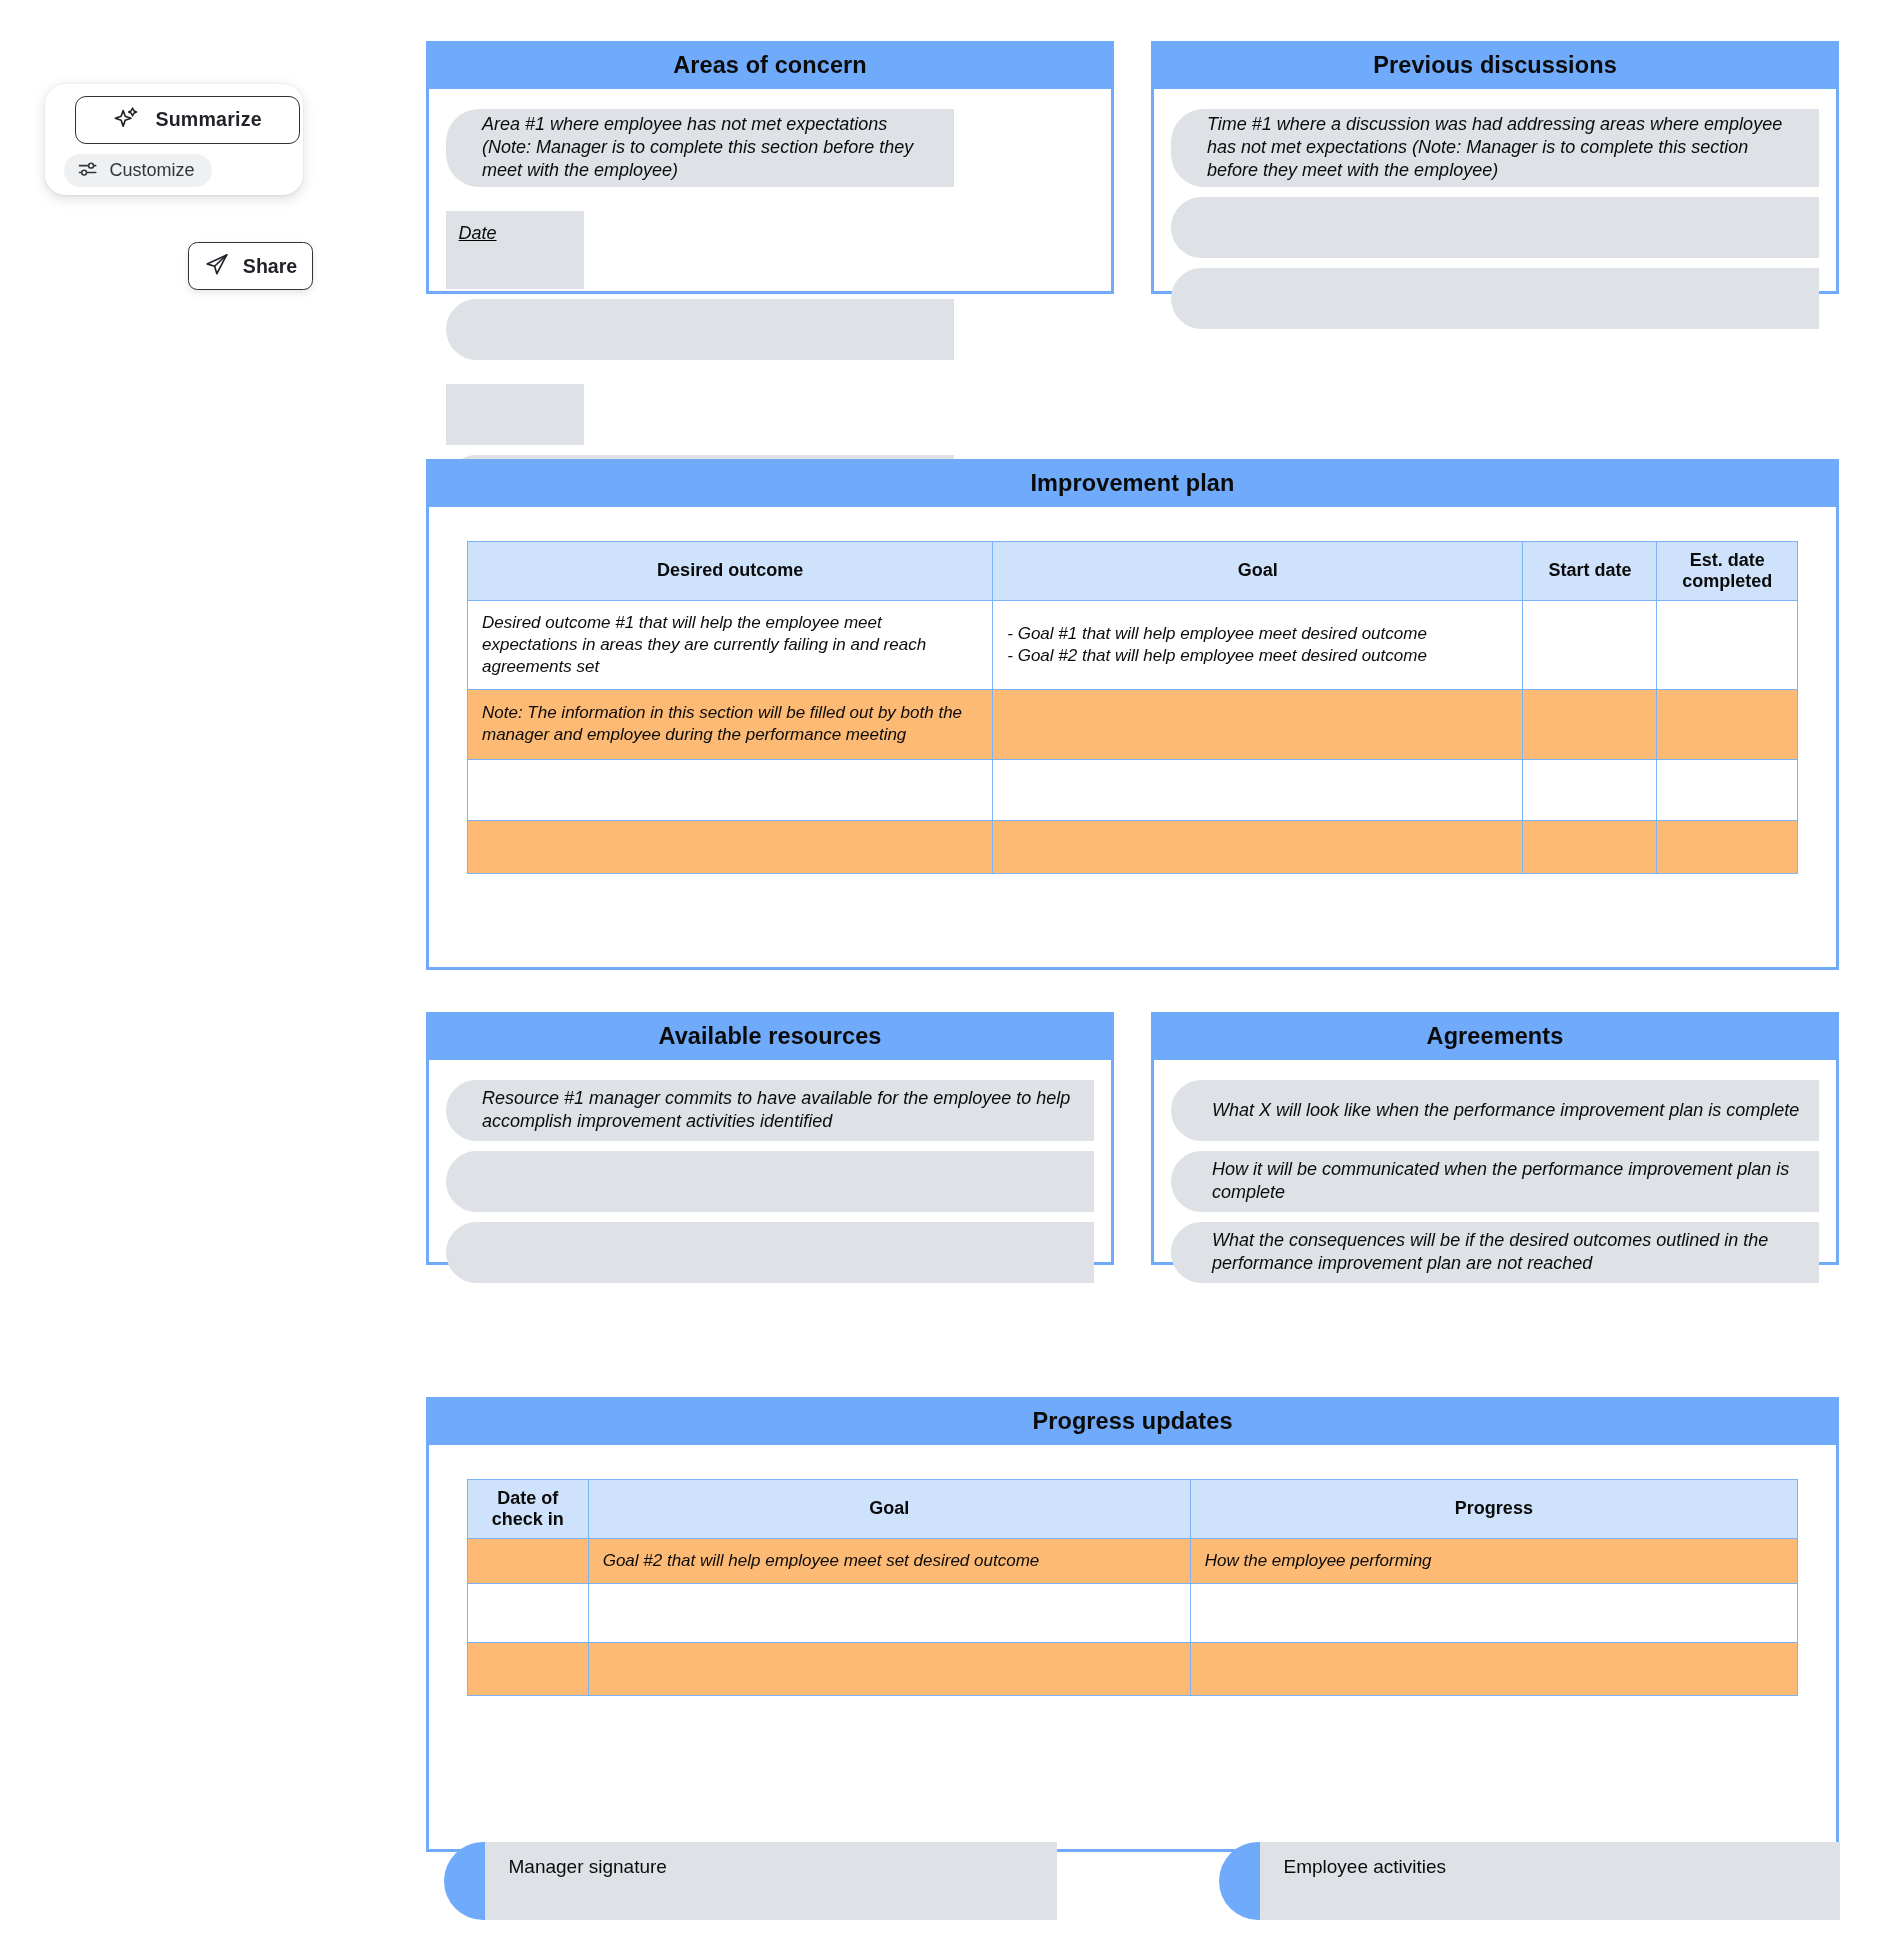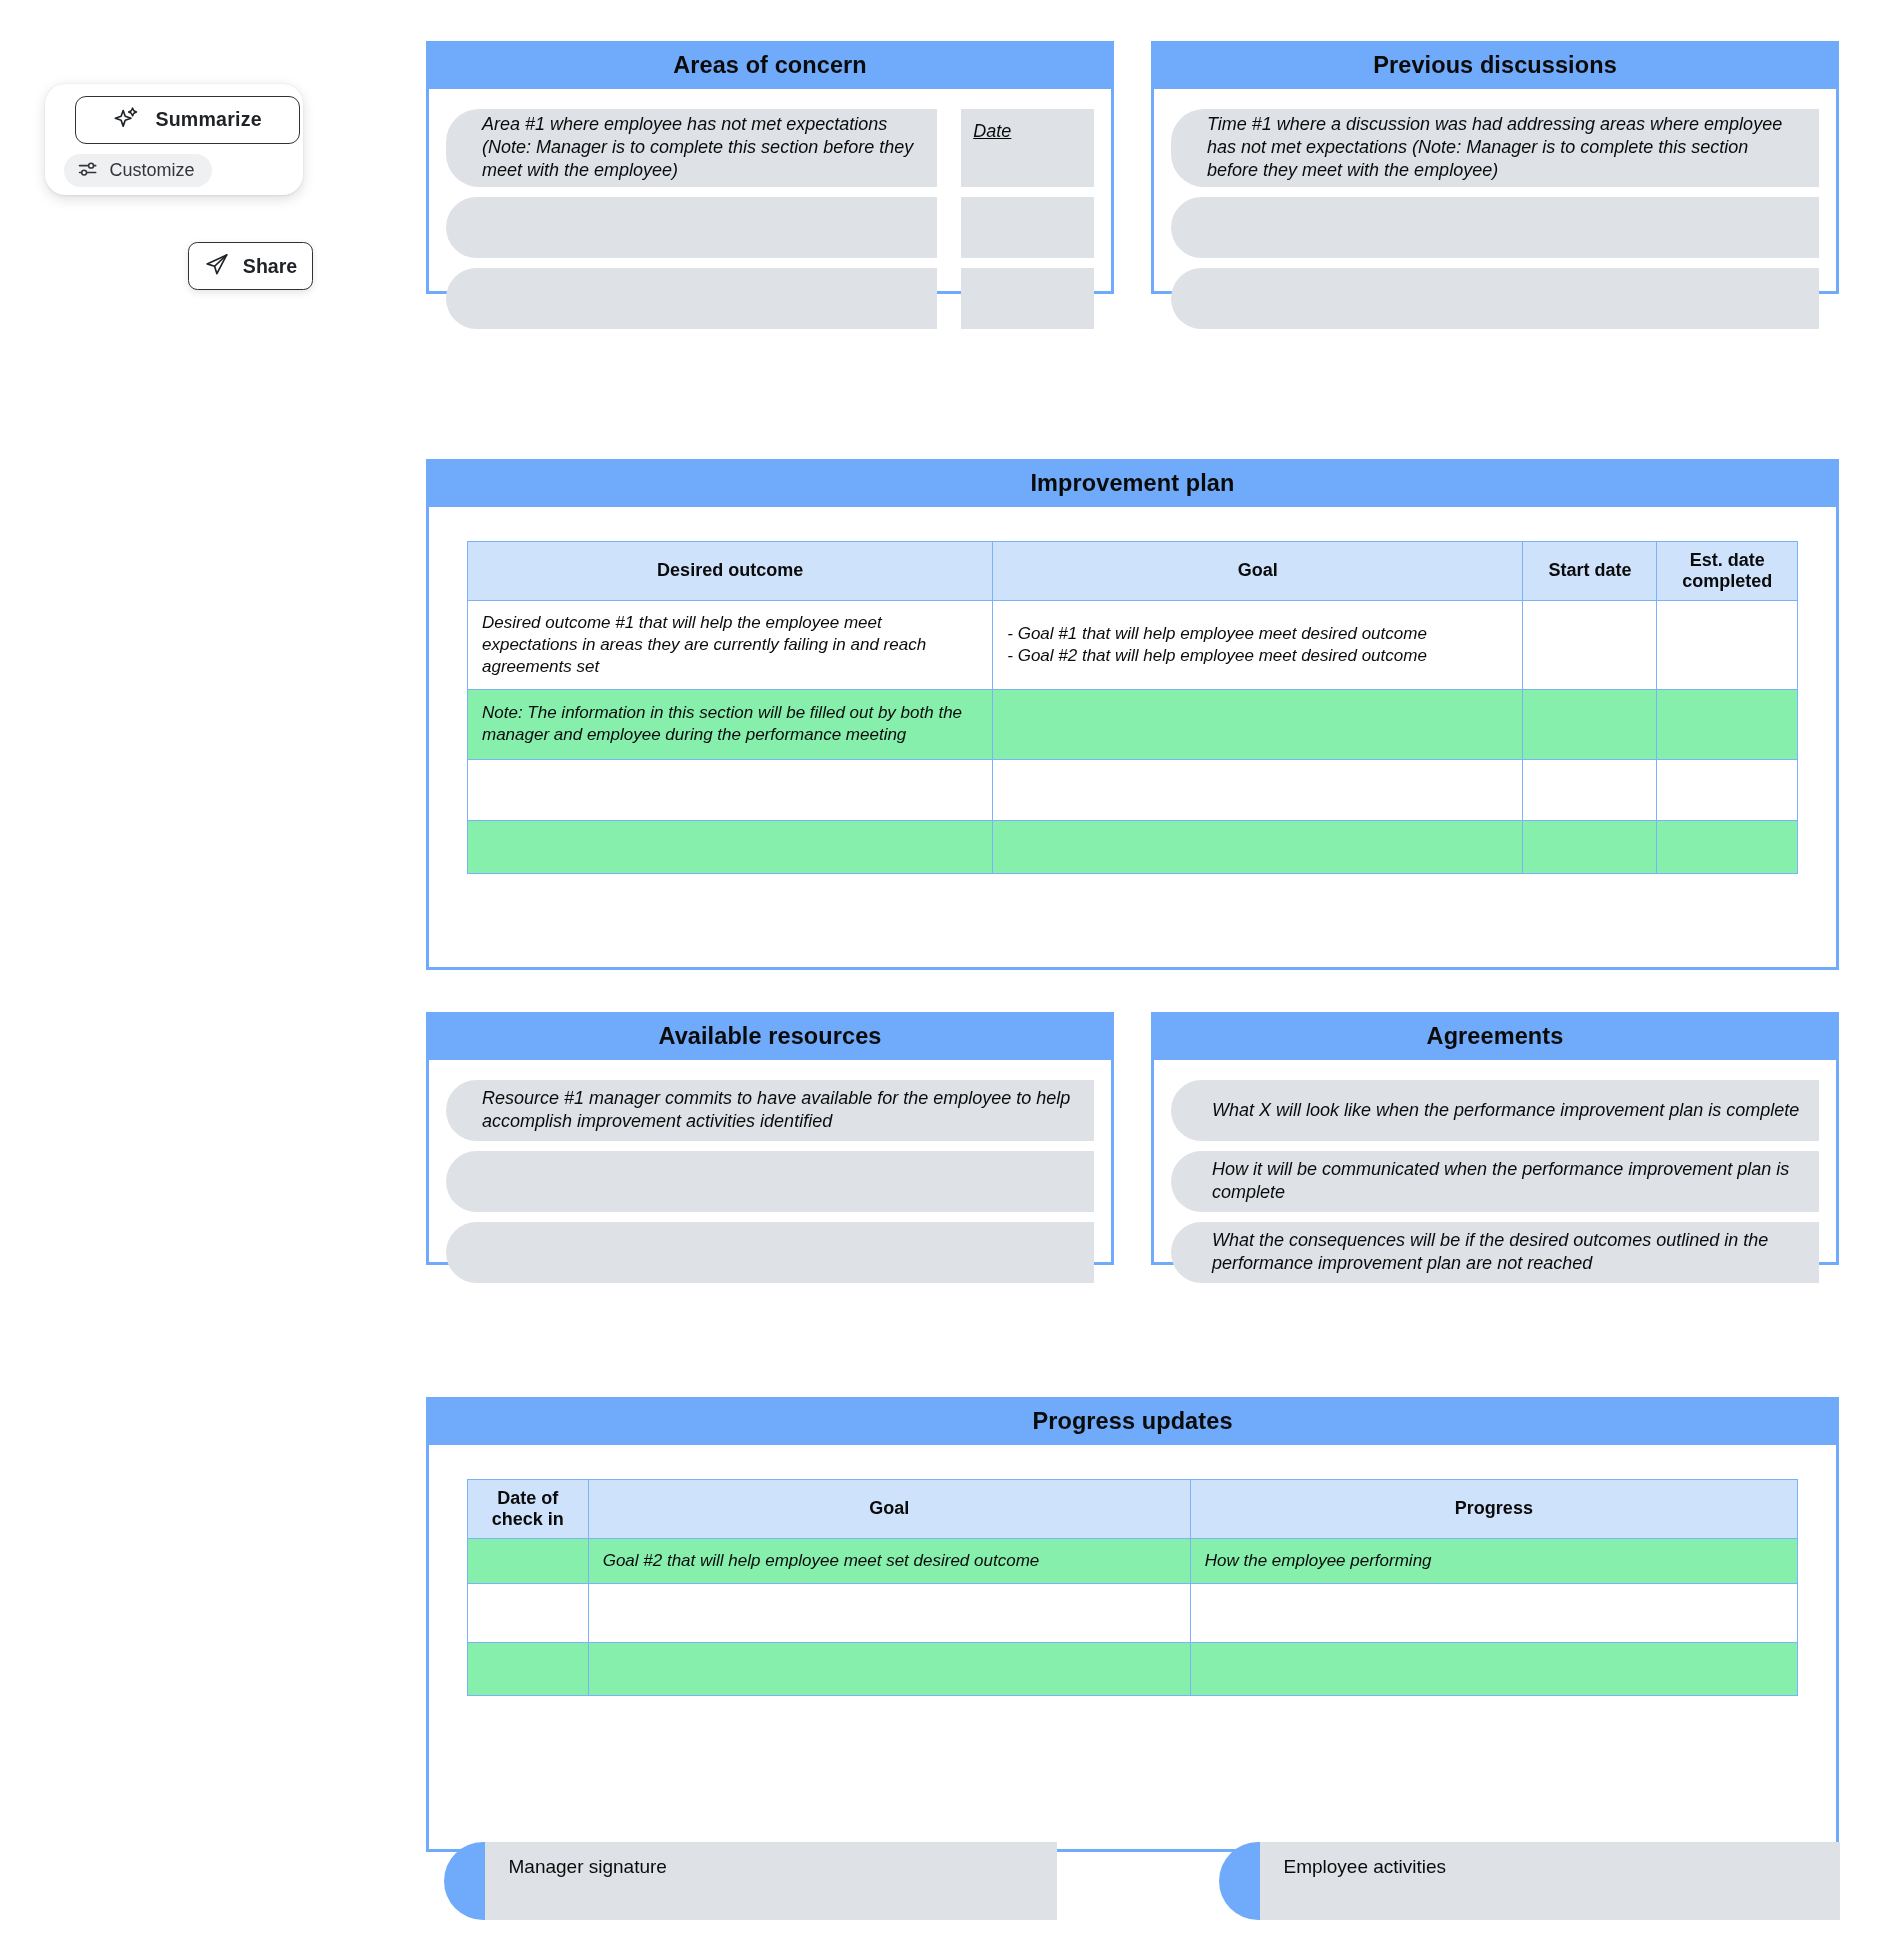--- a/index.html
+++ b/index.html
@@ -56,21 +56,21 @@
   .card-title {
     font-size: 23.5px; font-weight: bold; color: #0b0b0c;
     font-stretch: condensed; letter-spacing: 0.1px;
   }
   .card-body {
     background: #ffffff;
     border: 3.9px solid #6fabfa; border-top: none;
   }
 
   
-  .chip-row { display: flex; gap: 24px; }
+  .chip-row { display: flex; gap: 24px; flex-direction: column; }
   .chip {
     background: #dee1e5;
     border-radius: 33px 0 0 33px;
     display: flex; align-items: center;
     padding: 0 19px 0 36px;
   }
   .chip-text {
     font-style: italic; font-size: 18px; line-height: 1.28;
     color: #0b0b0c; font-stretch: condensed;
   }
@@ -92,21 +92,21 @@
     font-size: 18px; font-weight: bold; color: #0b0b0c;
     text-align: center; font-stretch: condensed;
     padding: 7.8px 4.7px;
   }
   table.grid td {
     background: #ffffff;
     font-style: italic; font-size: 17px; line-height: 1.3;
     color: #0b0b0c; font-stretch: condensed;
     padding: 11px 14px;
   }
-  table.grid tr.shaded td { background: #86efac; }
+  table.grid tr.shaded td { background: #fdba74; }
   .nowrap-pre { white-space: pre-line; }
 
   
   .sig {
     position: absolute;
     height: 78px;
     display: flex; align-items: stretch;
   }
   .sig-cap {
     width: 41px;

